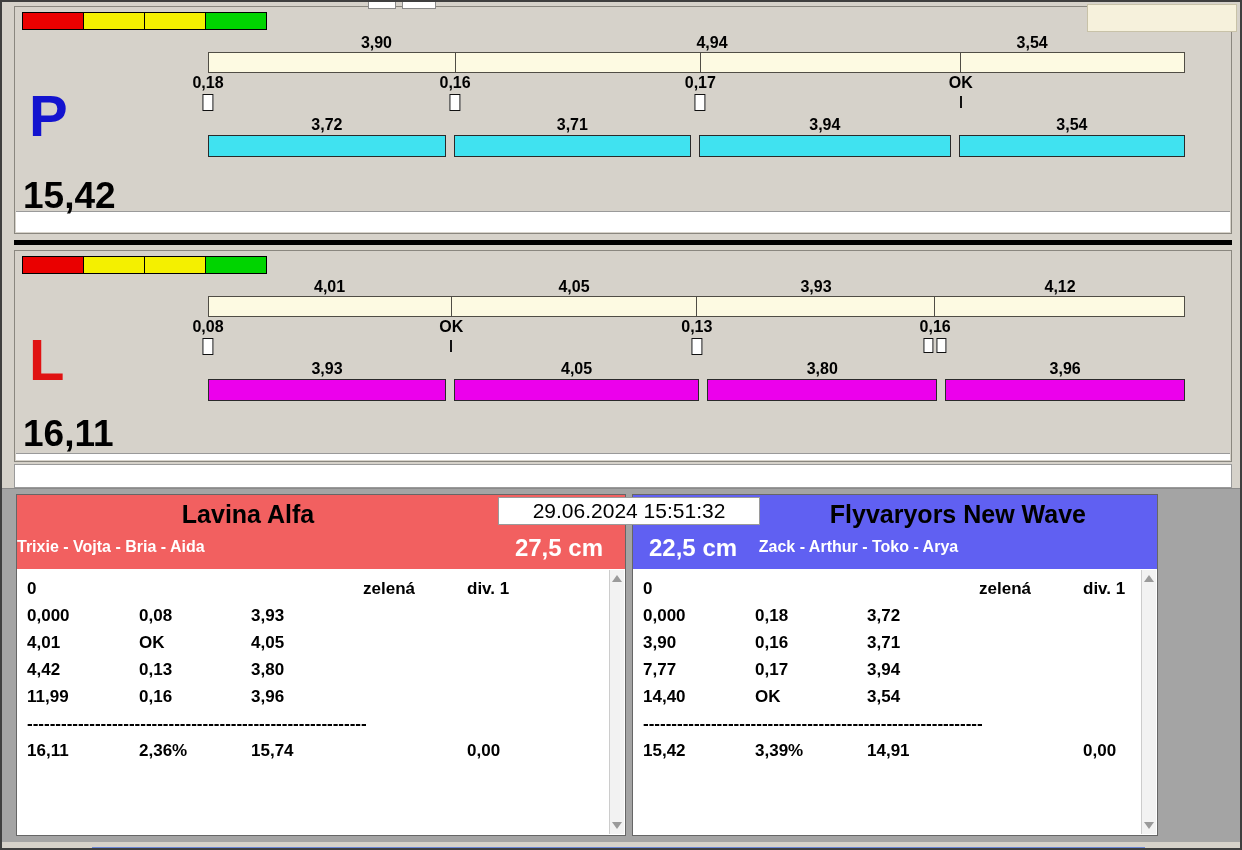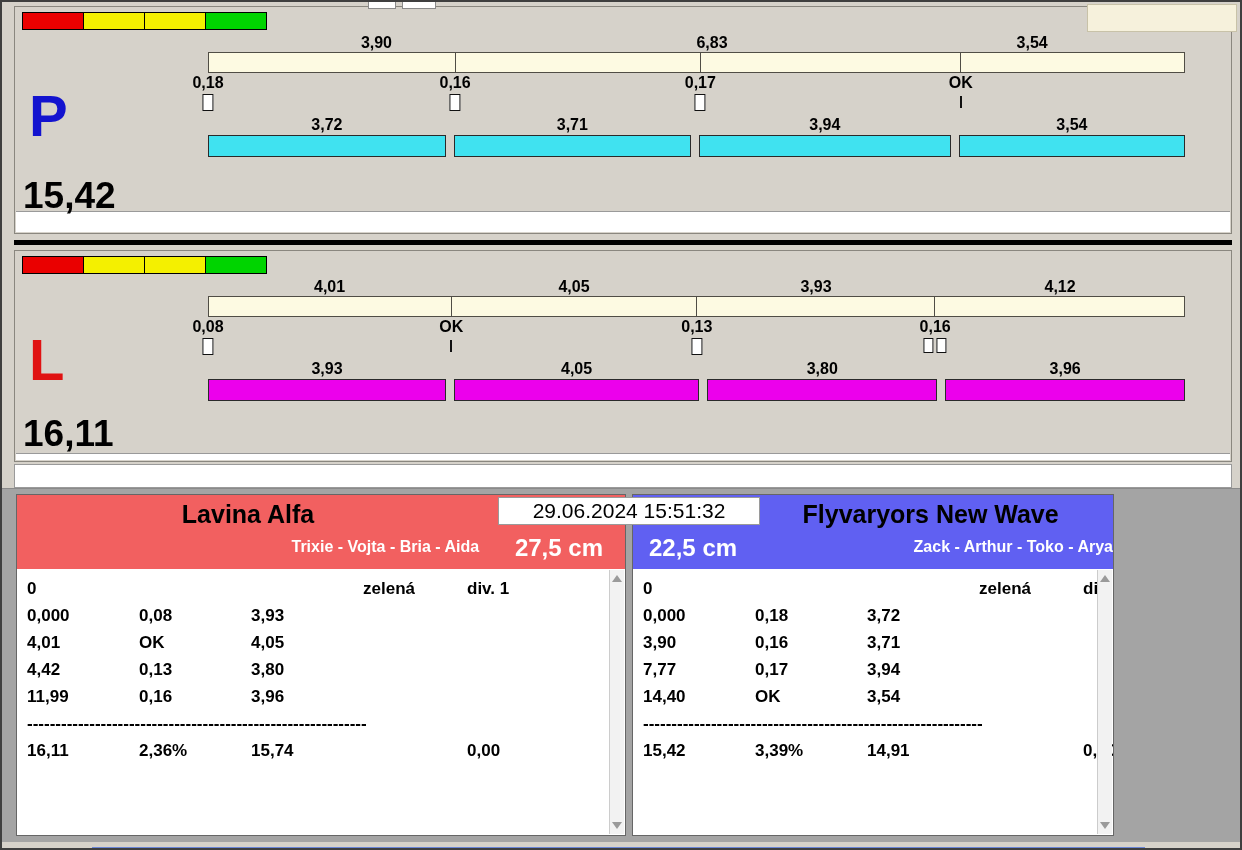--- a/index.html
+++ b/index.html
@@ -61,27 +61,27 @@
 
   .divider { position:absolute; left:12px; width:1218px; top:238px; height:5px; background:#000; }
   .between-strip { position:absolute; left:12px; width:1218px; top:462px; height:24px;
                    background:#fff; border:1px solid #9a9a9a; }
 
   
   .teams-backdrop { position:absolute; left:0; top:486px; width:1242px; height:354px;
                     background:#a4a4a4; border-top:1px solid #8a8a8a; }
   .team-panel { position:absolute; top:492px; height:342px; background:#fde047; border:1px solid #666; }
   #teamLeft  { left:14px;  width:610px; }
-  #teamRight { left:630px; width:482px; }
+  #teamRight { left:630px; width:526px; }
 
   .team-header { position:relative; height:74px; }
   .team-name { position:absolute; top:5px; font-size:25px; font-weight:bold; color:#000; text-align:center; white-space:nowrap; }
   #teamLeft  .team-name { left:0;  width:76%; }
   #teamRight .team-name { right:0; width:76%; }
-  .team-dogs { position:absolute; top:43px; font-size:16px; font-weight:bold; color:#fff; text-align:right; white-space:nowrap; }
+  .team-dogs { position:absolute; top:43px; font-size:16px; font-weight:bold; color:#fff; text-align:left; white-space:nowrap; }
   #teamLeft  .team-dogs { left:0;  width:76%; }
   #teamRight .team-dogs { right:0; width:76%; }
   .jump-height { position:absolute; bottom:7px; font-size:24px; font-weight:bold; color:#fff; white-space:nowrap; }
   #teamLeft  .jump-height { right:22px; }
   #teamRight .jump-height { left:16px; }
 
   .team-body { position:absolute; left:0; right:0; top:74px; bottom:0; background:#fff;
                padding:6px 22px 0 10px; overflow:hidden; }
   .log { display:grid; grid-template-columns:112px 112px 112px 104px 1fr;
          font-weight:bold; font-size:17px; line-height:27px; color:#000; }
@@ -119,21 +119,21 @@
     </div>
 
     <div class="lane-letter" style="color: rgb(19, 19, 207);">P</div>
 
     <div class="bars">
       <div class="row top-labels">
         <span class="lbl-cell" style="flex-grow: 3.9;">
             <span class="lbl">3,90</span>
           </span>
         <span class="lbl-cell" style="flex-grow: 3.87;">
-            <span class="lbl">6,83</span>
+            <span class="lbl">4,94</span>
           </span>
         <span class="lbl-cell" style="flex-grow: 3.54;">
             <span class="lbl">3,54</span>
           </span>
       </div>
       <div class="row cream-bar">
         <span class="cream-seg" style="flex-grow: 3.9;"></span>
         <span class="cream-seg" style="flex-grow: 3.87;"></span>
         <span class="cream-seg" style="flex-grow: 4.11;"></span>
         <span class="cream-seg" style="flex-grow: 3.54;"></span>

